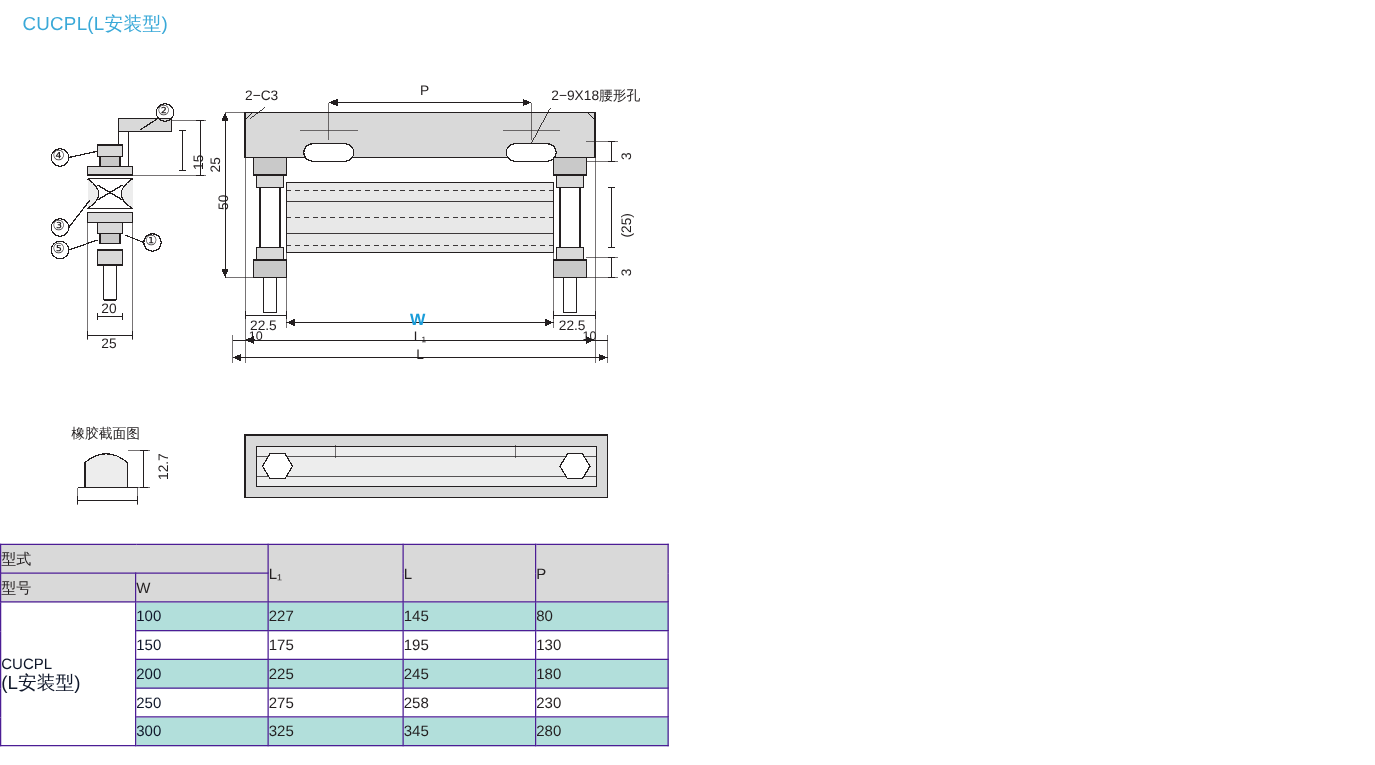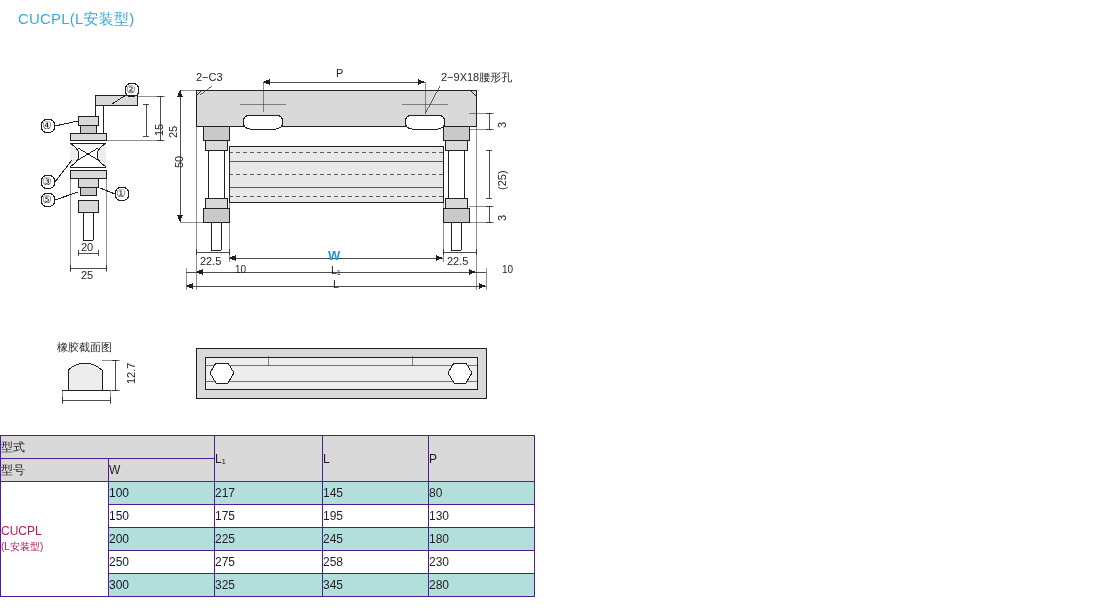--- a/index.html
+++ b/index.html
@@ -30,21 +30,21 @@
   }
 
   
   .lbl {
     position: absolute;
     font-size: 11px;
     color: #231f20;
     white-space: nowrap;
     line-height: 1;
   }
-  .lbl.sm { font-size: 10px; margin-left: 36px; }
+  .lbl.sm { font-size: 10px; }
   .lbl.cy { color: #1b9dd9; font-weight: bold; }
   .vert {
     transform: rotate(-90deg);
     transform-origin: left top;
   }
 
   
   #drawing {
     position: absolute;
     left: 0;
@@ -77,29 +77,29 @@
   .c-l { width: 105px; }
   .c-p { width: 105px; }
   .tealcell {
     background: #b2dfdb;
   }
   .wval {
     color: #0f172a;
     font-weight: bold;
   }
   .namecell {
-    color: #be185d;
+    color: #0f172a;
     font-weight: bold;
     font-size: 12px;
     line-height: 15px;
     text-align: left;
     padding-left: 6px;
   }
   .sub {
-    font-size: 10px;
+    font-size: 15px;
   }
 </style>
 </head>
 <body>
 
 <div class="page">
 
   <div class="title">CUCPL(L安装型)</div>
 
   <svg id="drawing" width="1100" height="430">
@@ -333,21 +333,21 @@
         <td class="hdr c-model">型号</td>
         <td class="hdr c-w">W</td>
       </tr>
 
       <tr>
         <td class="namecell" rowspan="5">
           <span>CUCPL</span><br>
           <span class="sub">(L安装型)</span>
         </td>
         <td class="wval tealcell">100</td>
-        <td class="tealcell">217</td>
+        <td class="tealcell">227</td>
         <td class="tealcell">145</td>
         <td class="tealcell">80</td>
       </tr>
       <tr>
         <td class="wval">150</td>
         <td>175</td>
         <td>195</td>
         <td>130</td>
       </tr>
       <tr>

